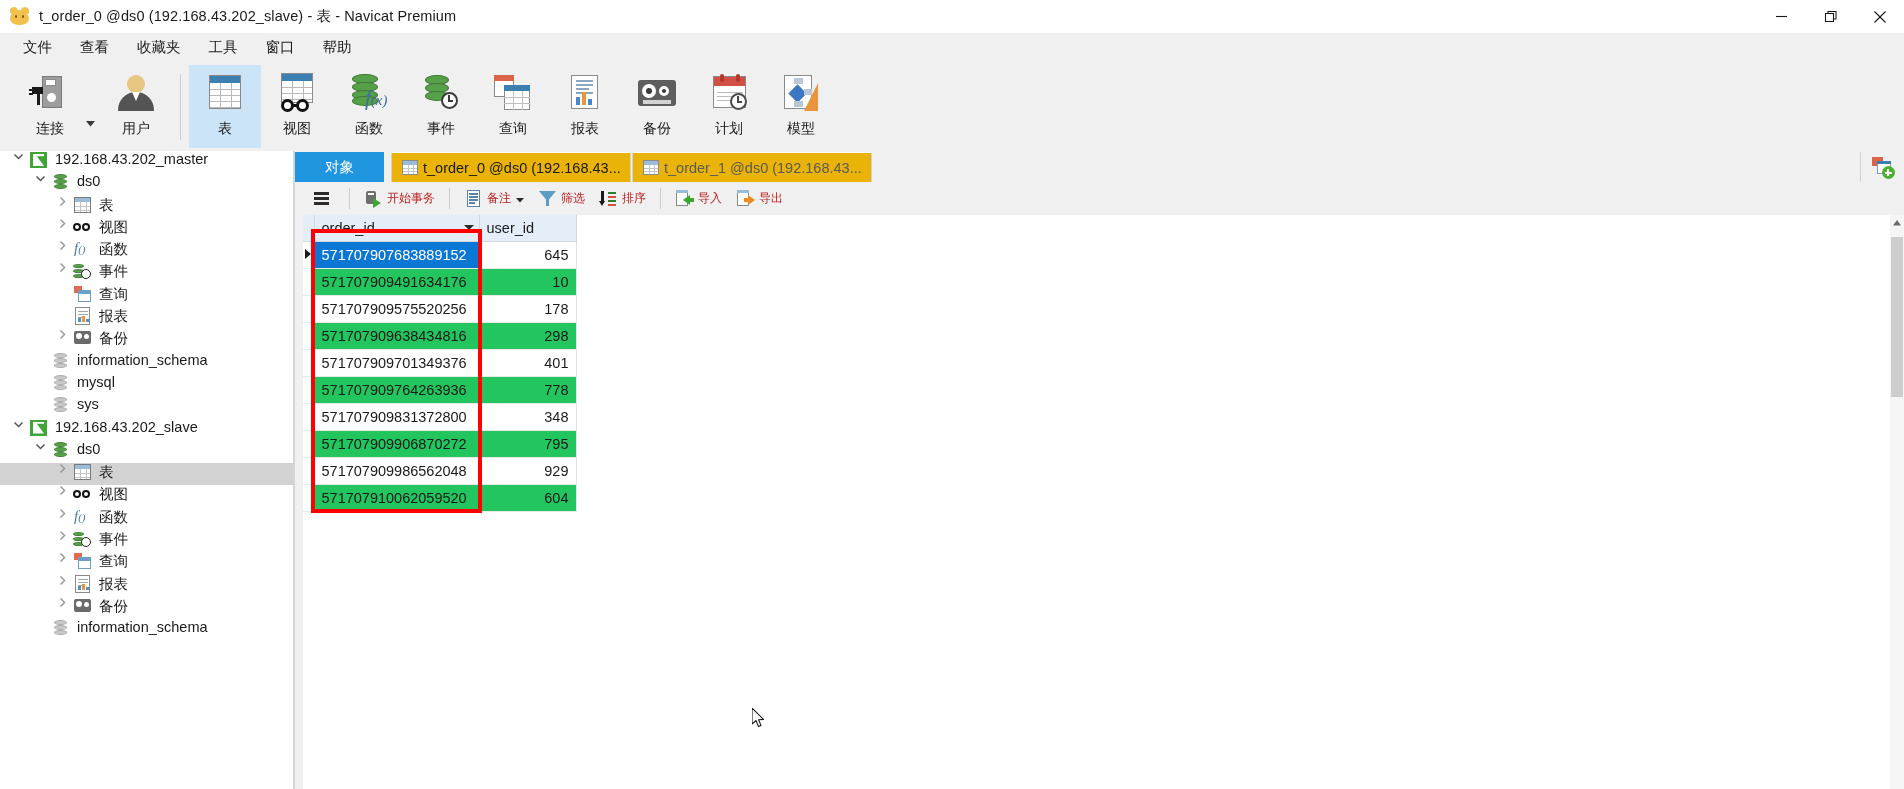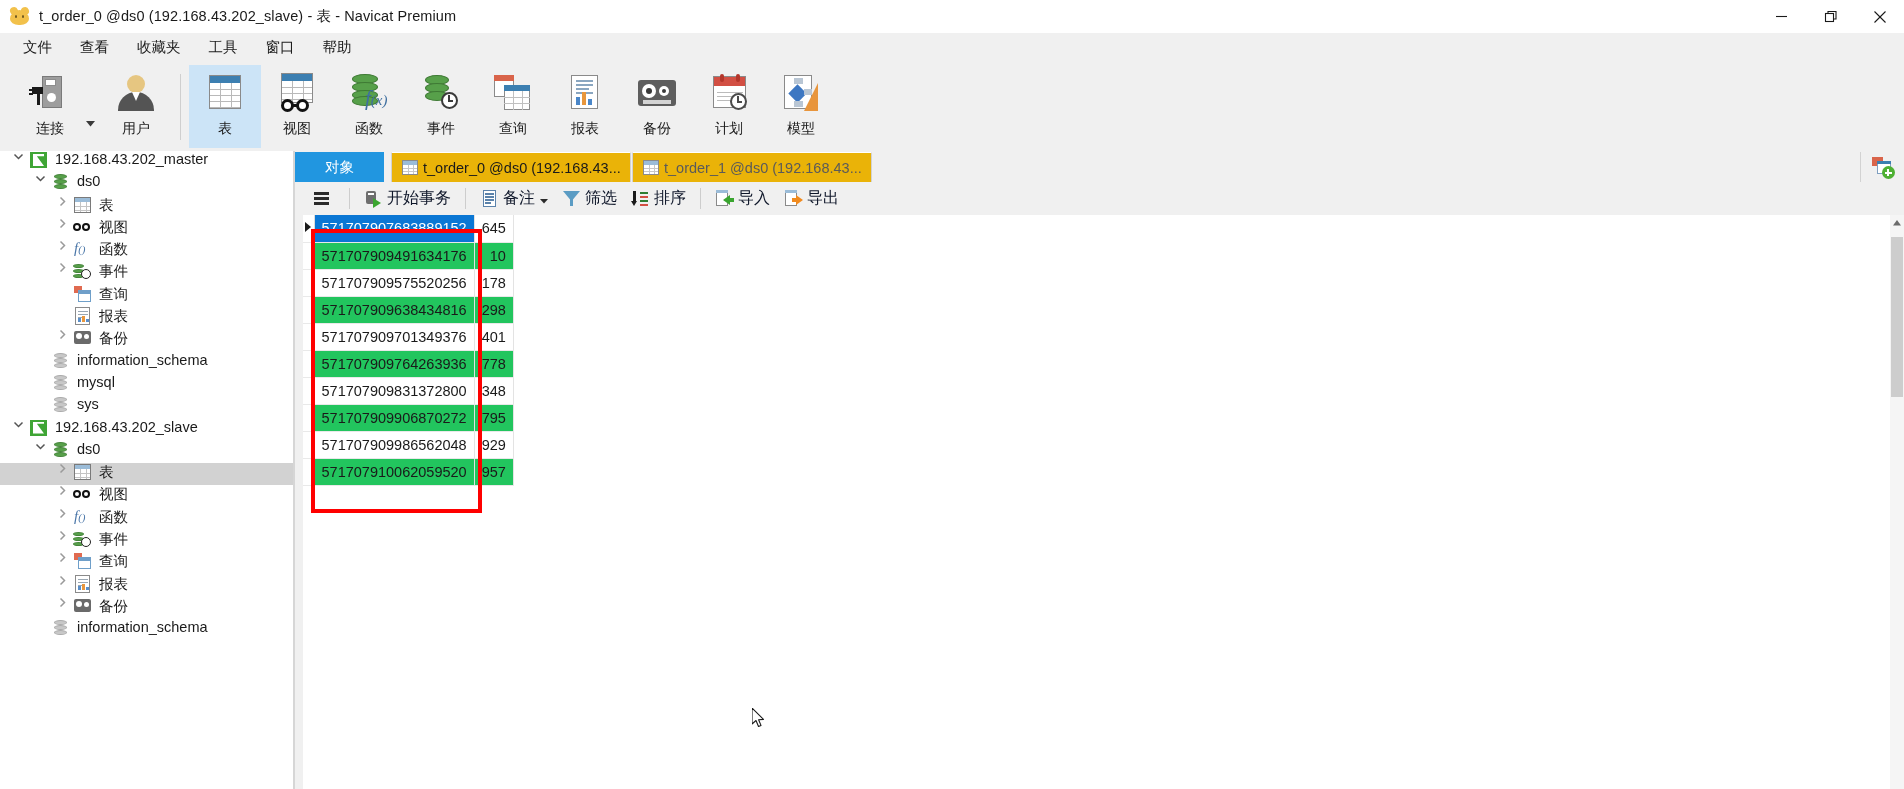--- a/index.html
+++ b/index.html
@@ -164,21 +164,21 @@
   .tab-ico .h{position:absolute;left:0;top:0;width:100%;height:4px;background:#9bbcd8;}
   .tab-ico .c{position:absolute;top:4px;bottom:0;width:1px;background:#c7c7c7;}
   .tab-ico .r{position:absolute;left:0;right:0;height:1px;background:#c7c7c7;}
   .tab-new { position:absolute; right:0; top:1px; width:44px; height:30px;
              background:#f0f0f0; border-left:1px solid #d2d2d2;
              display:flex; align-items:center; justify-content:center; }
 
   .acttoolbar { position:absolute; left:0; top:31px; width:1609px; height:33px;
                 background:#f0f0f0; display:flex; align-items:center; padding-left:10px; }
   .act-btn { display:flex; align-items:center; height:27px; padding:0 7px;
-             font-size:16px; color:#0f172a; white-space:nowrap; }
+             font-size:12px; color:#b91c1c; white-space:nowrap; }
   .act-ico { width:19px; height:19px; margin-right:4px; position:relative; flex:0 0 auto; }
   .act-sep { width:1px; height:21px; background:#cdcdcd; margin:0 7px; }
 
   
   .gridwrap { position:absolute; left:8px; top:64px; width:1593px; height:574px;
               background:#ffffff; }
   table.dgrid { border-collapse:collapse; font-size:14.5px; color:#1a1a1a; }
   table.dgrid th {
     background:#e4eef8; font-weight:normal; text-align:left;
     height:26px; padding:0 7px; border-right:1px solid #cfd8e0;
@@ -849,20 +849,25 @@
           <span style="position:absolute;left:12px;top:6px;width:0;height:0;border-top:5px solid transparent;border-bottom:5px solid transparent;border-left:7px solid #f08a1e;"></span>
           <span style="position:absolute;left:8px;top:9px;width:5px;height:4px;background:#f08a1e;"></span>
         </span>
         <span>导出</span>
       </div>
     </div>
 
     <div class="gridwrap">
       <table class="dgrid" id="dgrid">
           <tbody>
+            <tr>
+              <th class="rh"></th>
+              <th style="width:165px"><span>order_id</span><span class="colarrow"></span></th>
+              <th style="width:97px"><span>user_id</span></th>
+            </tr>
             <tr class="">
               <td class="rh">
                 <span class="rowmark"></span>
               </td>
               <td class="selcell"><span>571707907683889152</span></td>
               <td class="num "><span>645</span></td>
             </tr>
             <tr class="alt">
               <td class="rh"></td>
               <td class=""><span>571707909491634176</span></td>
@@ -899,21 +904,21 @@
               <td class="num "><span>795</span></td>
             </tr>
             <tr class="">
               <td class="rh"></td>
               <td class=""><span>571707909986562048</span></td>
               <td class="num "><span>929</span></td>
             </tr>
             <tr class="alt">
               <td class="rh"></td>
               <td class=""><span>571707910062059520</span></td>
-              <td class="num "><span>957</span></td>
+              <td class="num "><span>604</span></td>
             </tr>
           </tbody>
         </table>
       <div class="annot" id="annot-box" style="left: 8px; top: 14px; width: 171px; height: 284px; border-color: rgb(255, 0, 0);"></div>
     </div>
 
     <div class="vscroll">
       <div class="up">
         <svg width="8" height="6" viewBox="0 0 8 6">
             <polygon points="4,0 8,5.5 0,5.5" fill="#6b6b6b"></polygon>

